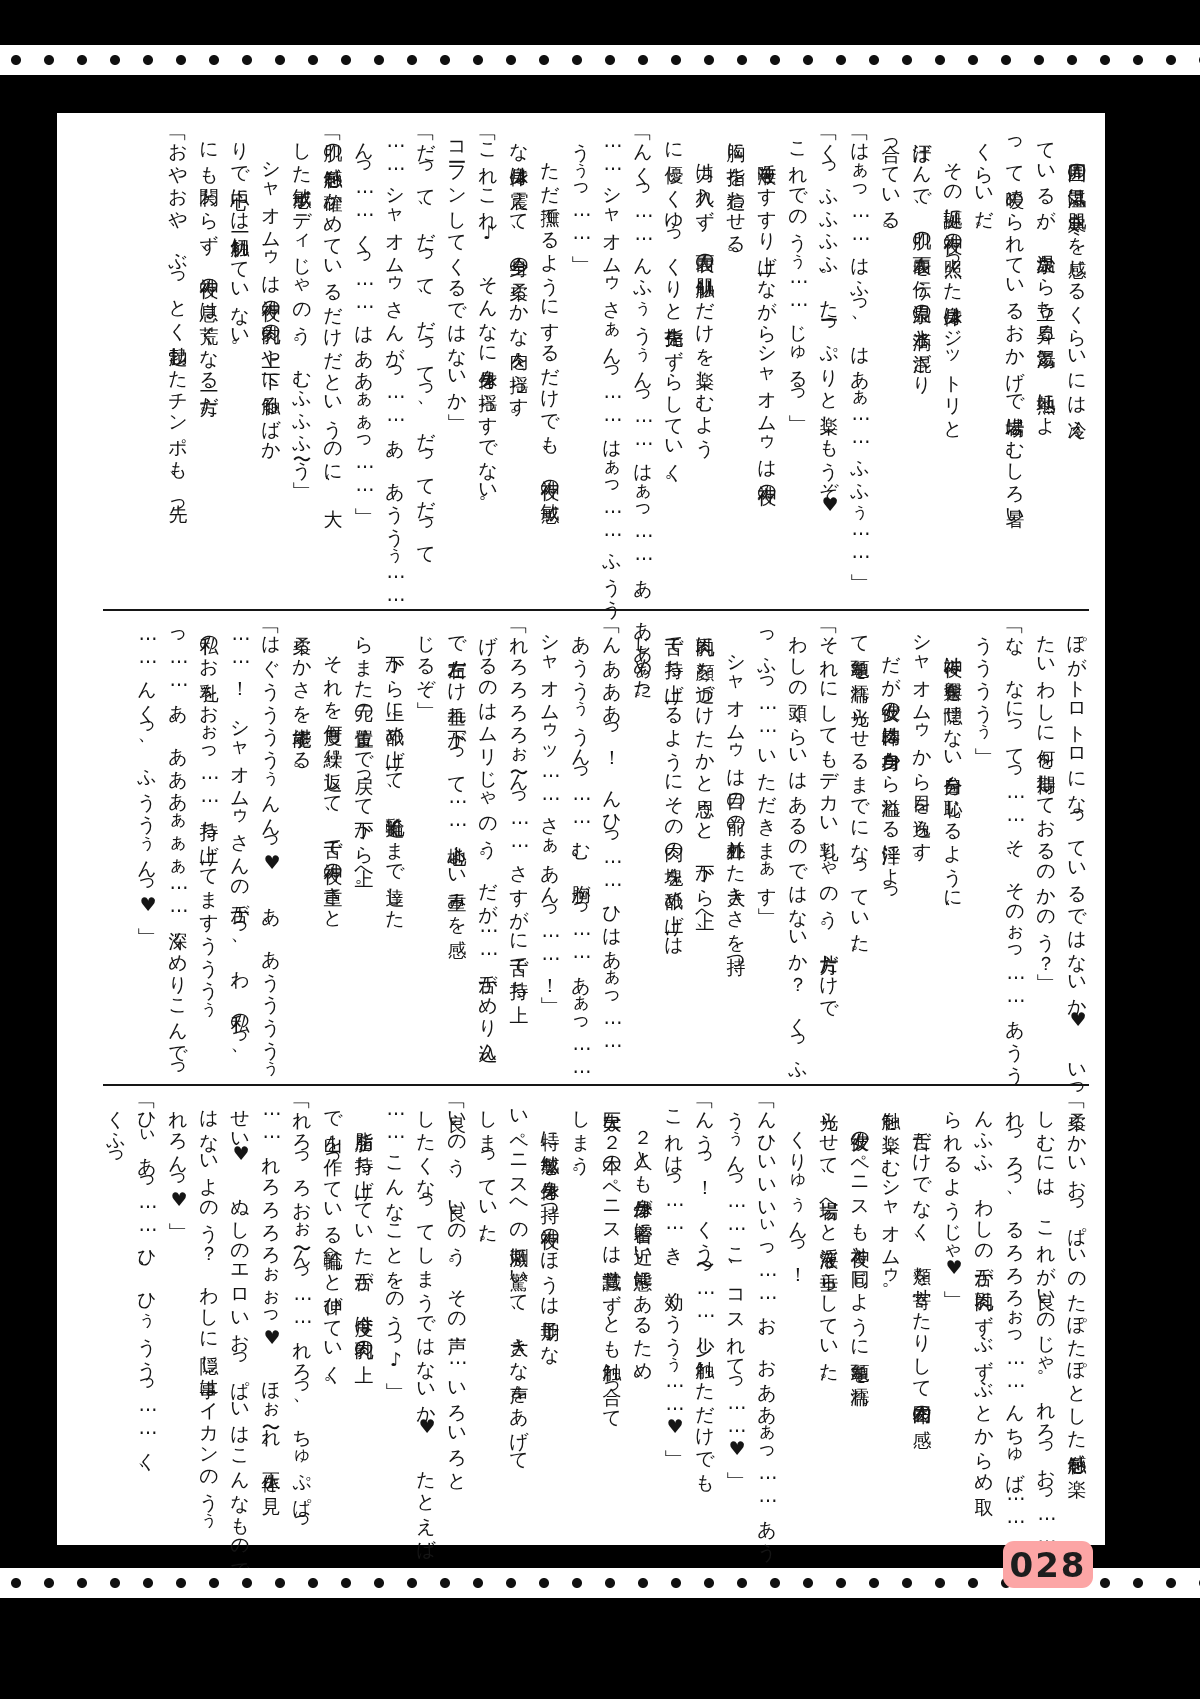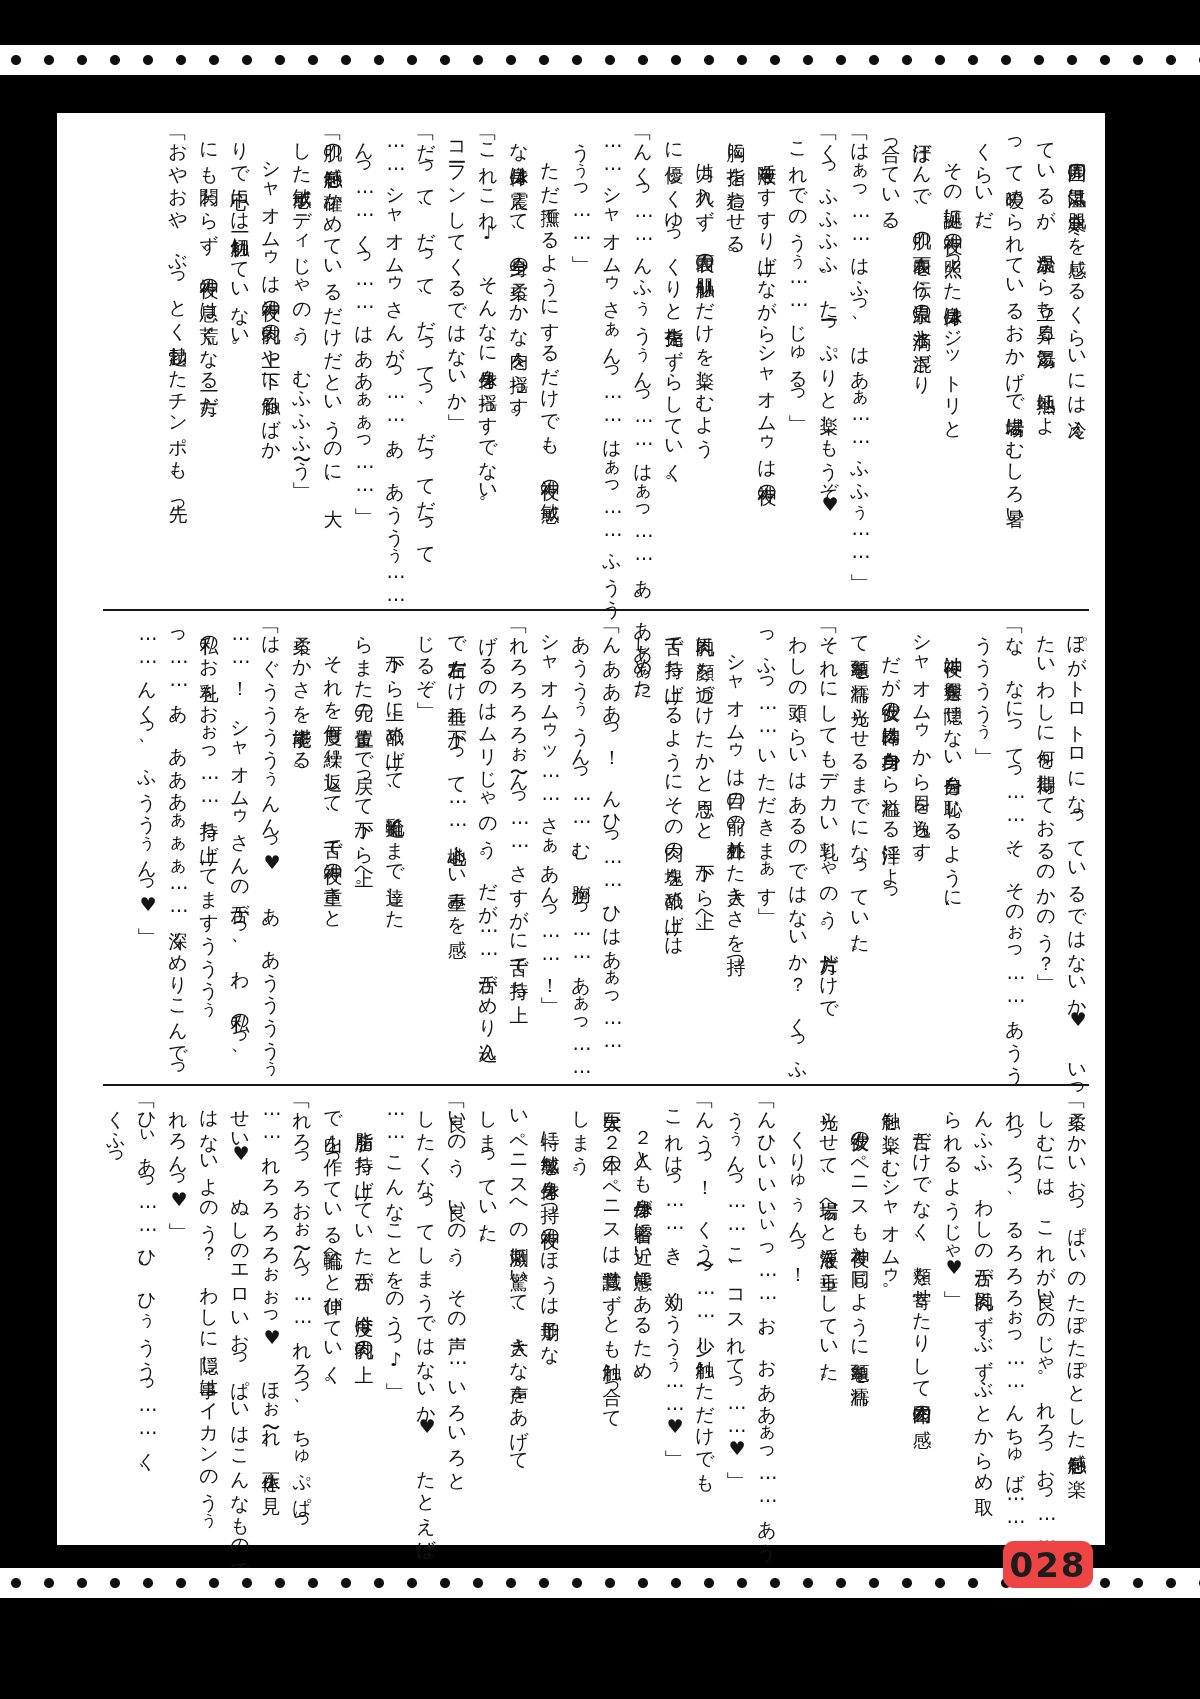--- a/index.html
+++ b/index.html
@@ -49,21 +49,21 @@
   .band3{height:440px;}
   .rule{
     border:none;
     border-top:2px solid #161616;
     margin:10px 4px 11px 10px;
   }
   .page-badge{
     position:absolute;
     left:1003px;top:1541px;
     width:90px;height:47px;
-    background:#ef4444;
+    background:#fca5a5;
     border-radius:11px;
     display:flex;align-items:center;justify-content:center;
   }
   .page-badge span{
     font-size:34px;
     font-weight:bold;
     color:#1d1d1d;
     letter-spacing:2px;
     font-family:"DejaVu Sans",sans-serif;
   }

